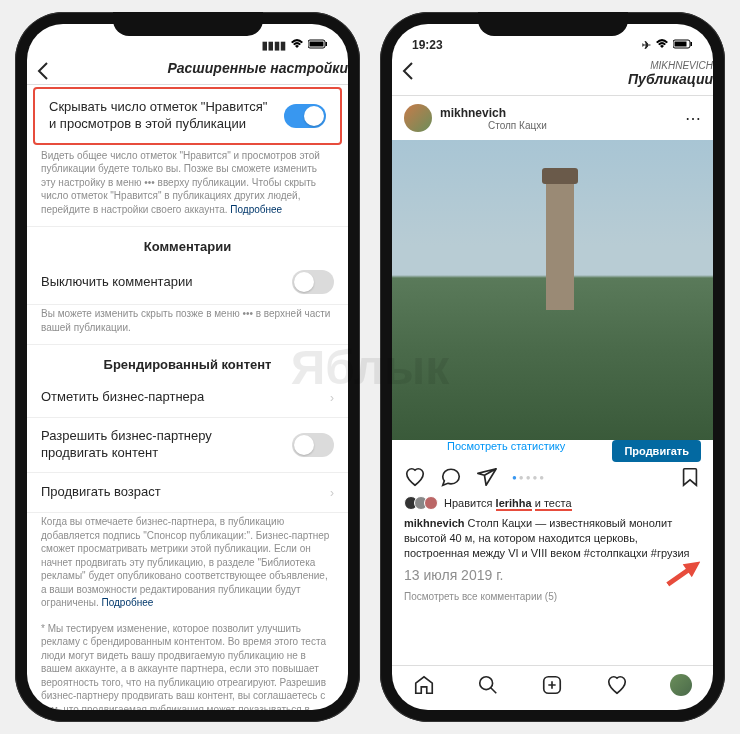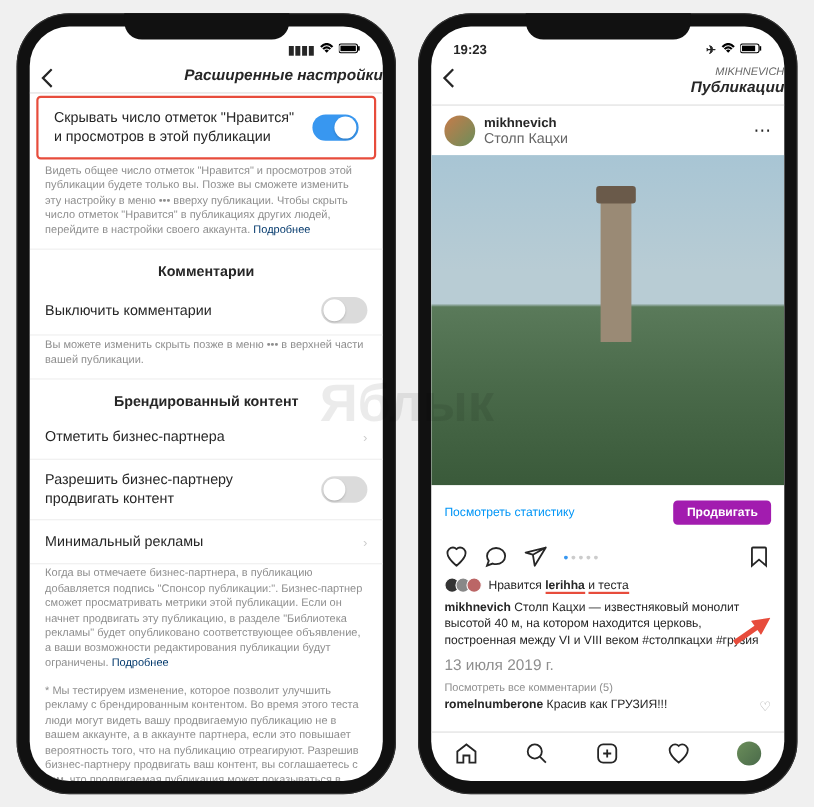--- a/index.html
+++ b/index.html
@@ -128,21 +128,21 @@
   
   .post-header {
     display:flex; align-items:center; gap:8px;
     padding: 8px 12px;
   }
   .avatar {
     width:28px;height:28px;border-radius:50%;
     background: linear-gradient(135deg,#c77b4a,#6b8e5a);
   }
   .post-user { font-size:12px; font-weight:600;}
-  .post-loc { font-size:13px; color:#666;}
+  .post-loc { font-size:10px; color:#666;margin-left:48px;}
   .dots { margin-left:auto; font-size:16px;}
   .photo {
     width:100%; height:300px;
     background: linear-gradient(to bottom, #a8c5d4 0%, #b8ccd4 35%, #b8ccd4 45%, #5a7a5a 46%, #4a6a4a 70%, #3a5a3a 100%);
     position:relative;
   }
   .pillar {
     position:absolute;
     left:48%; top:38px;
     width:28px; height:132px;
@@ -151,26 +151,26 @@
   }
   .pillar::before {
     content:"";
     position:absolute; top:-10px; left:-4px;
     width:36px; height:16px;
     background:#6a5a4a;
     border-radius:3px;
   }
   .actions-row {
     display:flex; justify-content:space-between;
-    align-items:center;
-    padding: 14px 12px;
-    font-size:11px; color:#0095f6;
+    align-items:flex-start;
+    padding: 0 12px;
+    font-size:11px; color:#0095f6;margin-left:43px;
   }
   .promote-btn {
-    background:#a21caf; color:#fff;
+    background:#0369a1; color:#fff;
     padding:5px 12px; border-radius:4px;
     font-weight:600; font-size:11px;
   }
   .icon-row {
     display:flex; align-items:center;
     padding: 4px 12px 6px;
     gap:14px;
     font-size:20px;
   }
   .icon-row .spacer{flex:1;}
@@ -286,21 +286,21 @@
         <span class="row-label">Отметить бизнес-партнера</span>
         <span style="color:#ccc;">›</span>
       </div>
       <div class="row divider">
         <span class="row-label">Разрешить бизнес-партнеру продвигать контент</span>
         <span class="toggle off">
             <span class="knob"></span>
           </span>
       </div>
       <div class="row divider">
-        <span class="row-label">Минимальный рекламы</span>
+        <span class="row-label">Продвигать возраст</span>
         <span style="color:#ccc;">›</span>
       </div>
       <div class="helper">
         <span>Когда вы отмечаете бизнес-партнера, в публикацию добавляется подпись "Спонсор публикации:". Бизнес-партнер сможет просматривать метрики этой публикации. Если он начнет продвигать эту публикацию, в разделе "Библиотека рекламы" будет опубликовано соответствующее объявление, а ваши возможности редактирования публикации будут ограничены.</span>
         <a>Подробнее</a>
       </div>
       <div class="helper">* Мы тестируем изменение, которое позволит улучшить рекламу с брендированным контентом. Во время этого теста люди могут видеть вашу продвигаемую публикацию не в вашем аккаунте, а в аккаунте партнера, если это повышает вероятность того, что на публикацию отреагируют. Разрешив бизнес-партнеру продвигать ваш контент, вы соглашаетесь с тем, что продвигаемая публикация может показываться в аккаунте вашего партнера.</div>
     </div>
   </div>
 </div>
@@ -385,24 +385,20 @@
           <b class="underline">lerihha</b>
           <span class="underline">и теста</span>
         </span>
       </div>
       <div class="caption">
         <b>mikhnevich</b>
         <span>Столп Кацхи — известняковый монолит высотой 40 м, на котором находится церковь, построенная между VI и VIII веком #столпкацхи #грузия</span>
       </div>
       <div class="date">13 июля 2019 г.</div>
       <div class="view-comments">Посмотреть все комментарии (5)</div>
-      <div class="comment">
-        <span><b>romelnumberone</b> <span>Красив как ГРУЗИЯ!!!</span></span>
-        <span style="color:#aaa;font-size:12px;">♡</span>
-      </div>
       <div class="bottom-nav">
         <span>
             <svg width="22" height="22" viewBox="0 0 24 24">
               <path d="M3 10 L12 3 L21 10 V21 H15 V14 H9 V21 H3 Z" fill="none" stroke="#262626" stroke-width="1.8"></path>
             </svg>
           </span>
         <span>
             <svg width="22" height="22" viewBox="0 0 24 24">
               <circle cx="10" cy="10" r="7" fill="none" stroke="#262626" stroke-width="1.8"></circle>
               <path d="M15 15 L21 21" stroke="#262626" stroke-width="1.8"></path>

